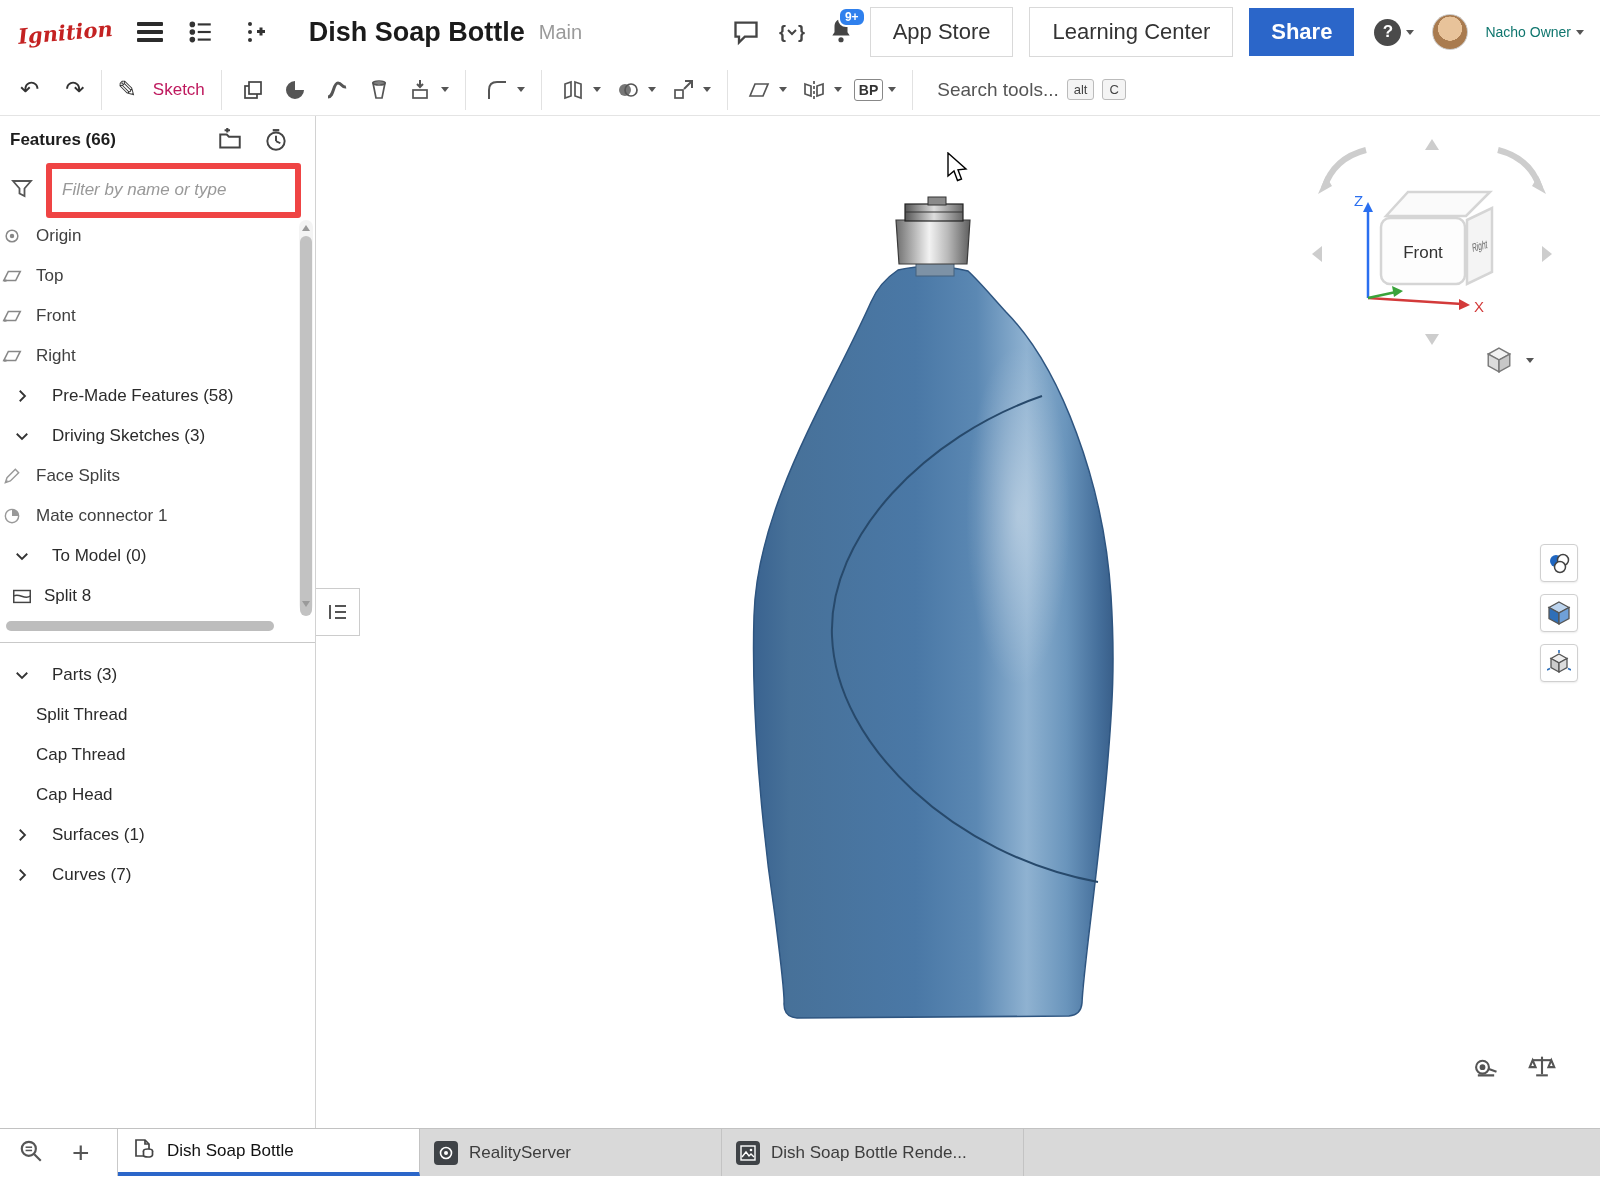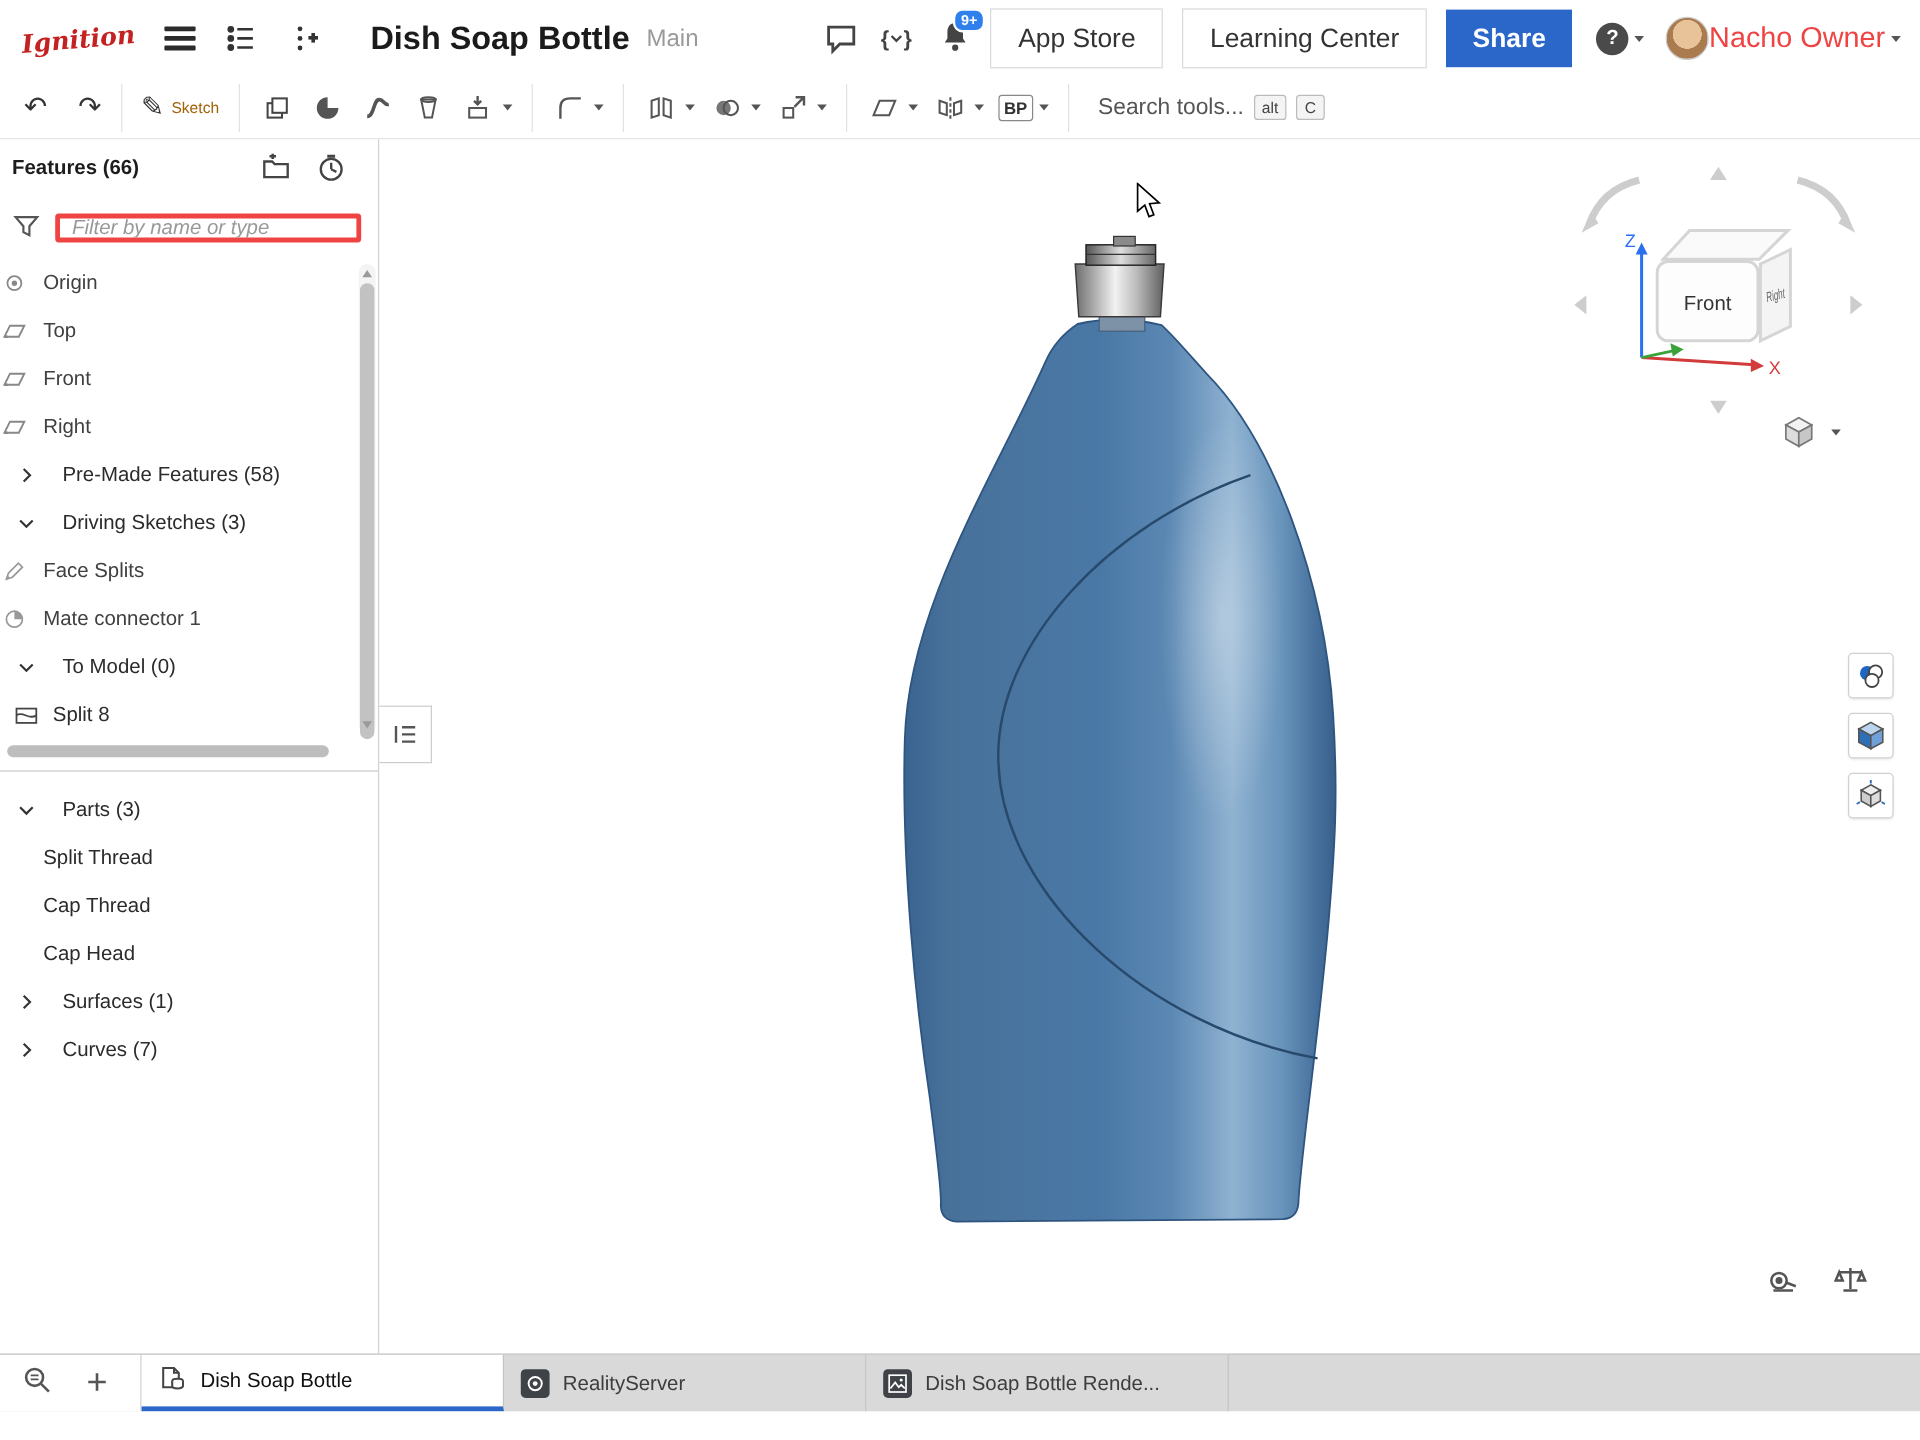--- a/index.html
+++ b/index.html
@@ -15,42 +15,42 @@
   .doct{margin-left:38px;font-size:27px;font-weight:bold;color:#1b1b1b;cursor:pointer}
   .wsname{margin-left:14px;font-size:20px;color:#9a9a9a}
   .hright{margin-left:auto;display:flex;align-items:center}
   .bellwrap{position:relative;margin-left:20px;cursor:pointer}
   .badge{position:absolute;top:-9px;right:-12px;background:#2f80ed;color:#fff;font-size:12px;font-weight:bold;padding:1px 5px;border-radius:8px;border:2px solid #fff}
   .hbtn{margin-left:16px;background:#fff;border:1px solid #d9d9d9;color:#333;font-size:22px;padding:11px 22px;cursor:pointer;font-family:inherit}
   .share{margin-left:16px;background:#2b66c9;border:none;color:#fff;font-weight:bold}
   .helpc{margin-left:20px;width:27px;height:27px;border-radius:50%;background:#4a4a4a;color:#fff;font-weight:bold;font-size:17px;display:flex;align-items:center;justify-content:center;cursor:pointer}
   .caret{width:0;height:0;border-left:4px solid transparent;border-right:4px solid transparent;border-top:5px solid #555;margin-left:5px}
   .avatar{margin-left:18px;width:36px;height:36px;border-radius:50%;background:radial-gradient(circle at 50% 40%,#e8c39a 0 45%,#a97b4f 46% 100%);border:1px solid #ccc}
-  .uname{margin-left:0;font-size:24px;color:#ef4444;cursor:pointer}
+  .uname{margin-left:17px;font-size:14px;color:#0f766e;cursor:pointer}
   .glyph{font-size:23px;color:#333;line-height:1}
 
   
   .toolbar{position:absolute;top:64px;left:0;width:100%;height:52px;background:#fff;border-bottom:1px solid #e4e4e4;display:flex;align-items:center;padding:0 14px;z-index:20}
   .tbtn{display:flex;align-items:center;padding:4px 6px;border-radius:3px;cursor:pointer}
   .tico{width:30px;height:30px;display:flex;align-items:center;justify-content:center;color:#444}
   .tdiv{width:1px;height:40px;background:#e2e2e2;margin:0 10px}
-  .sketchl{font-size:13px;color:#a16207;margin-left:6px}
+  .sketchl{font-size:17px;color:#be185d;margin-left:16px}
   .bpbox{font-size:14px;color:#333;border:1px solid #888;border-radius:3px;padding:2px 4px;font-weight:bold}
   .searchtools{margin-left:14px;display:flex;align-items:center;font-size:19px;color:#555;cursor:pointer}
   .kbd{margin-left:8px;font-size:13px;color:#444;background:#f4f4f4;border:1px solid #bbb;border-radius:3px;padding:2px 6px}
 
   
   .fpanel{position:absolute;top:116px;left:0;width:316px;bottom:56px;background:#fff;border-right:1px solid #d2d2d2;z-index:10}
   .fpbox{border-bottom:1px solid #c9c9c9;position:relative;padding-bottom:4px}
   .fphead{height:48px;display:flex;align-items:center;padding:0 10px}
   .fptitle{font-size:17px;font-weight:bold;color:#1d1d1d}
   .fpheadicons{margin-left:auto;display:flex;gap:20px;margin-right:16px}
   .fpheadicons .hic{width:26px;height:26px;color:#444;cursor:pointer}
   .fpfilter{height:52px;display:flex;align-items:center;padding:0 10px;gap:12px}
-  .fpfilter input{flex:1;height:24px;border:4px solid #ef4444;border-radius:3px;padding:0 10px;font-size:17px;font-family:inherit;color:#333;margin-right:4px}
+  .fpfilter input{flex:1;height:55px;border:6px solid #ef4444;border-radius:3px;padding:0 10px;font-size:17px;font-family:inherit;color:#333;margin-right:4px}
   .fpfilter input::placeholder{font-style:italic;color:#999}
   .tree{position:relative;padding-right:20px}
   .trow{height:40px;display:flex;align-items:center;font-size:17px;gap:12px;cursor:pointer}
   .child{color:#404040}
   .group{padding-left:10px;color:#2b2b2b;gap:18px}
   .item{padding-left:10px;color:#2b2b2b;gap:10px}
   .plain{padding-left:36px;color:#2b2b2b}
   .ti{width:24px;height:24px;flex:0 0 auto;display:flex;align-items:center;justify-content:center}
   .vscroll{position:absolute;top:4px;right:2px;width:14px;bottom:4px;background:#f4f4f4;border-radius:7px}
   .vthumb{position:absolute;top:16px;left:1px;width:12px;height:380px;background:#c2c2c2;border-radius:6px;cursor:pointer}

